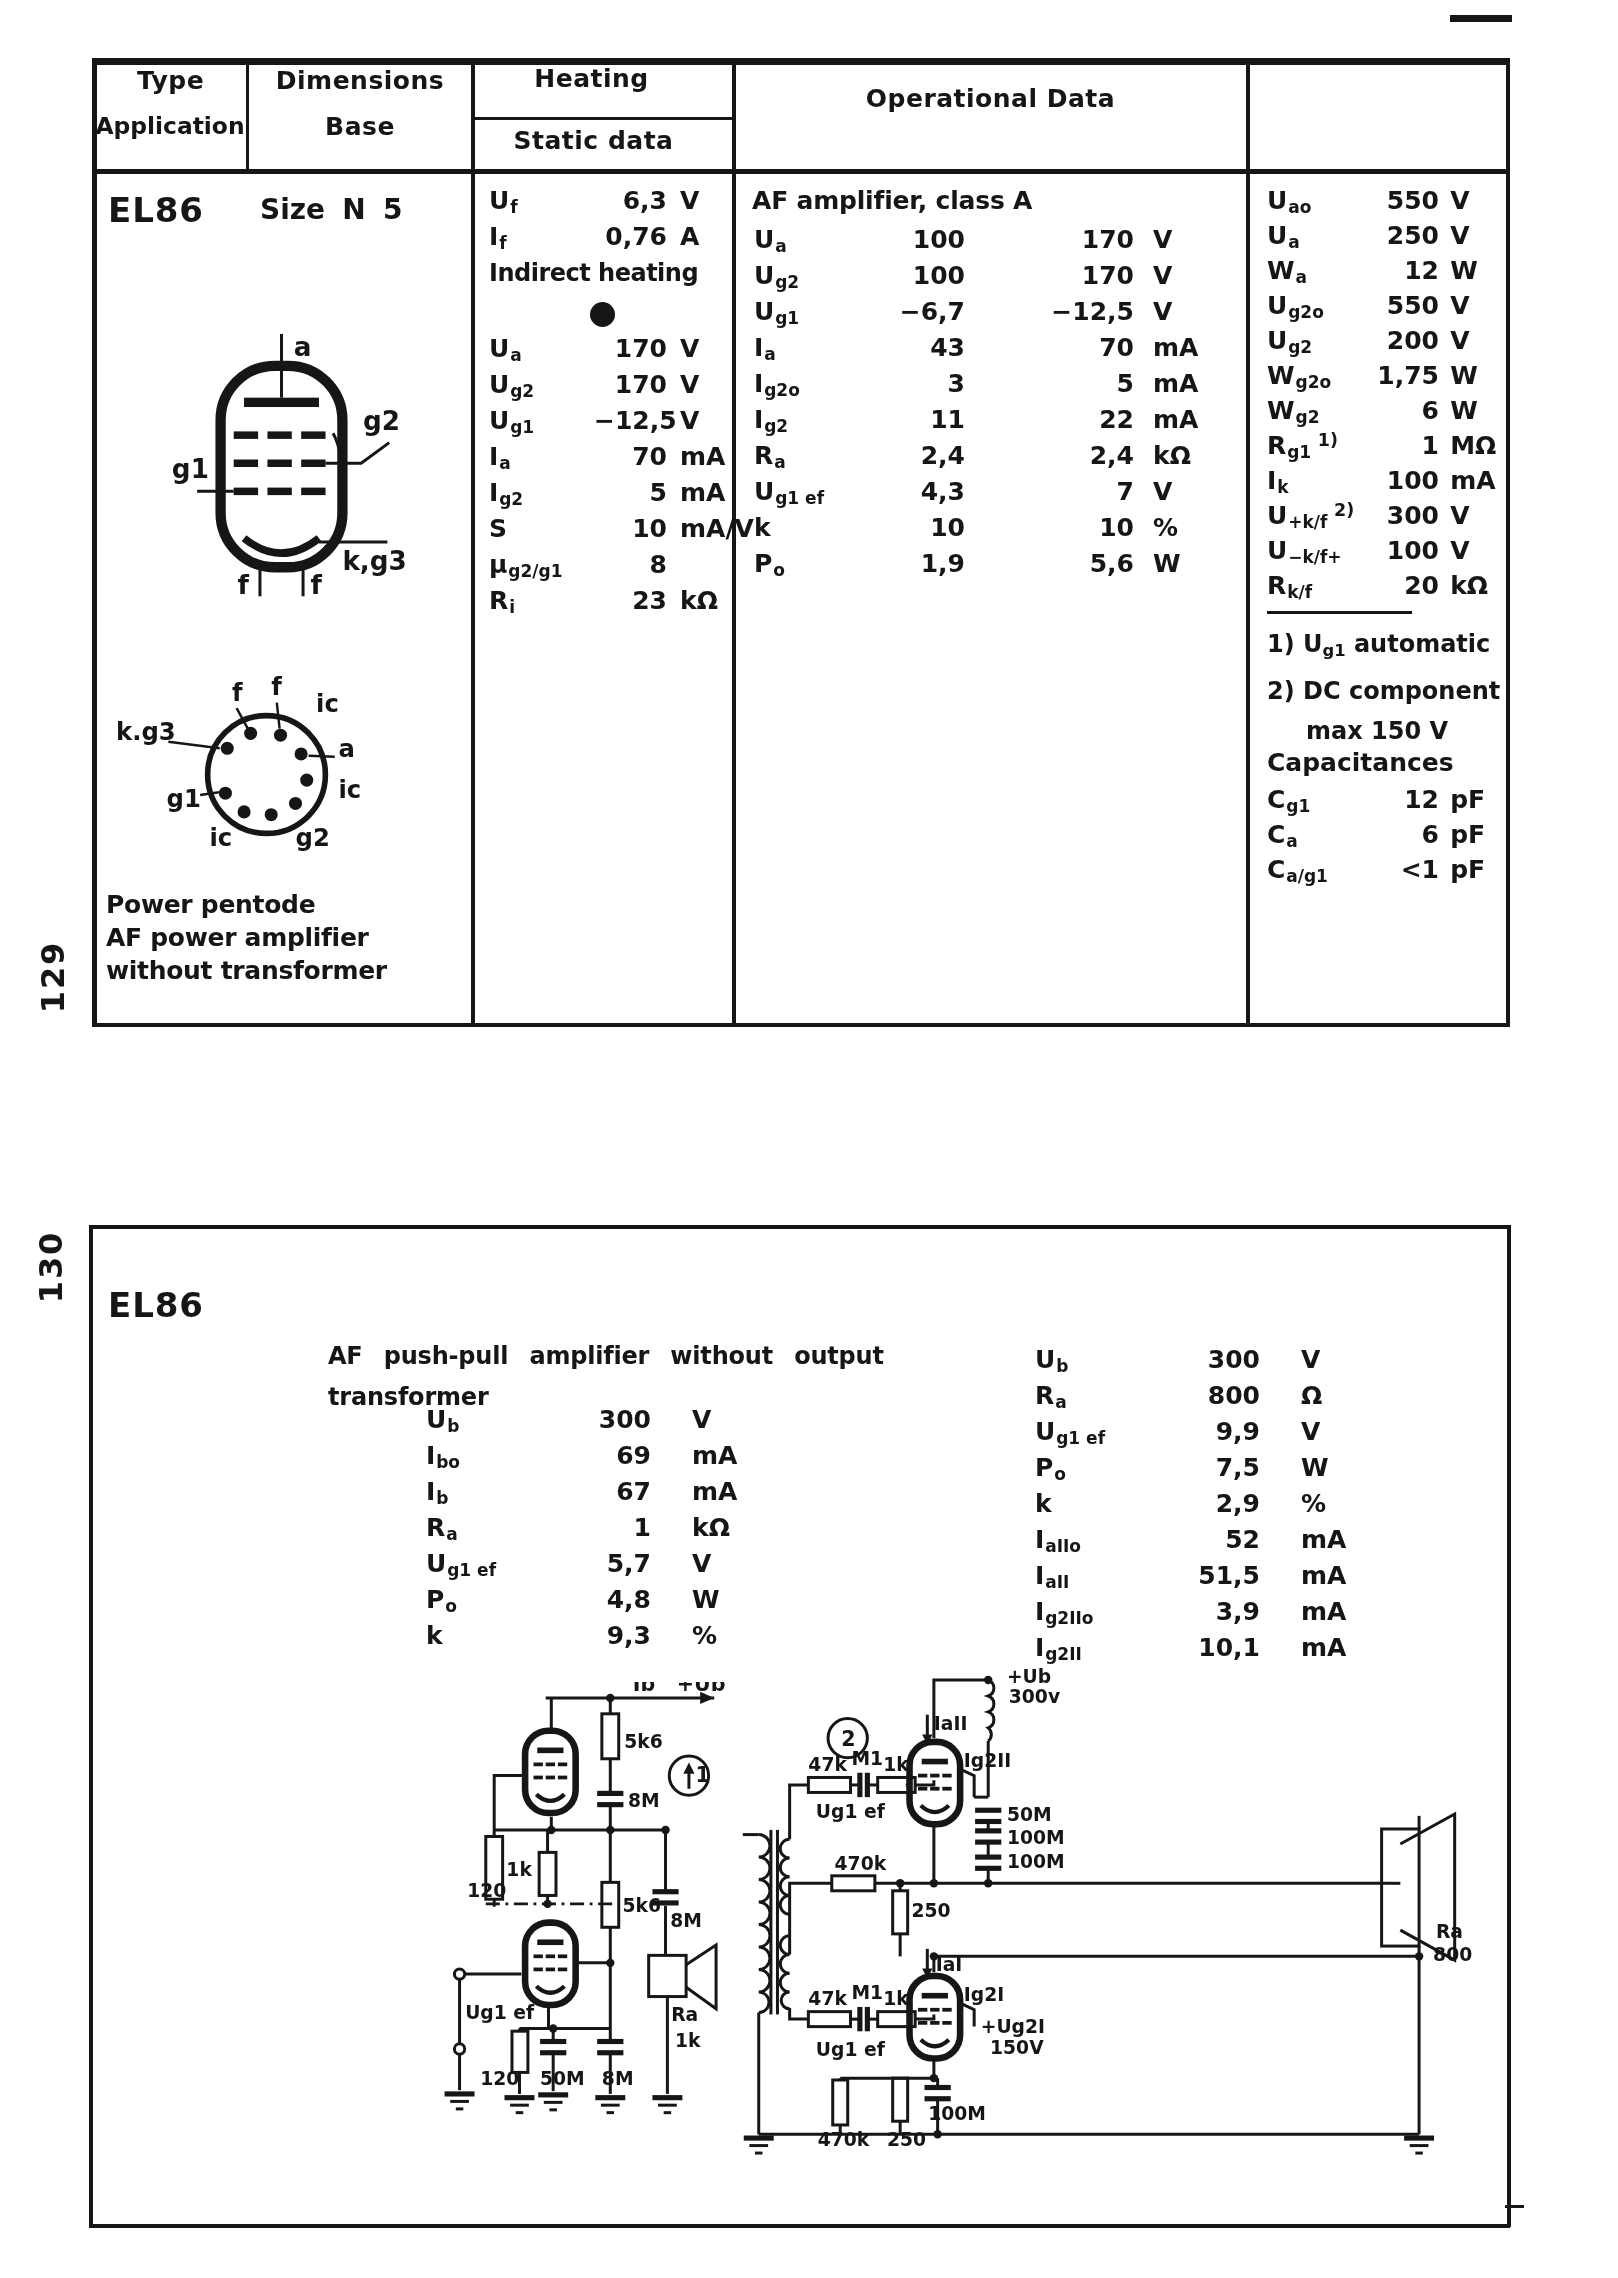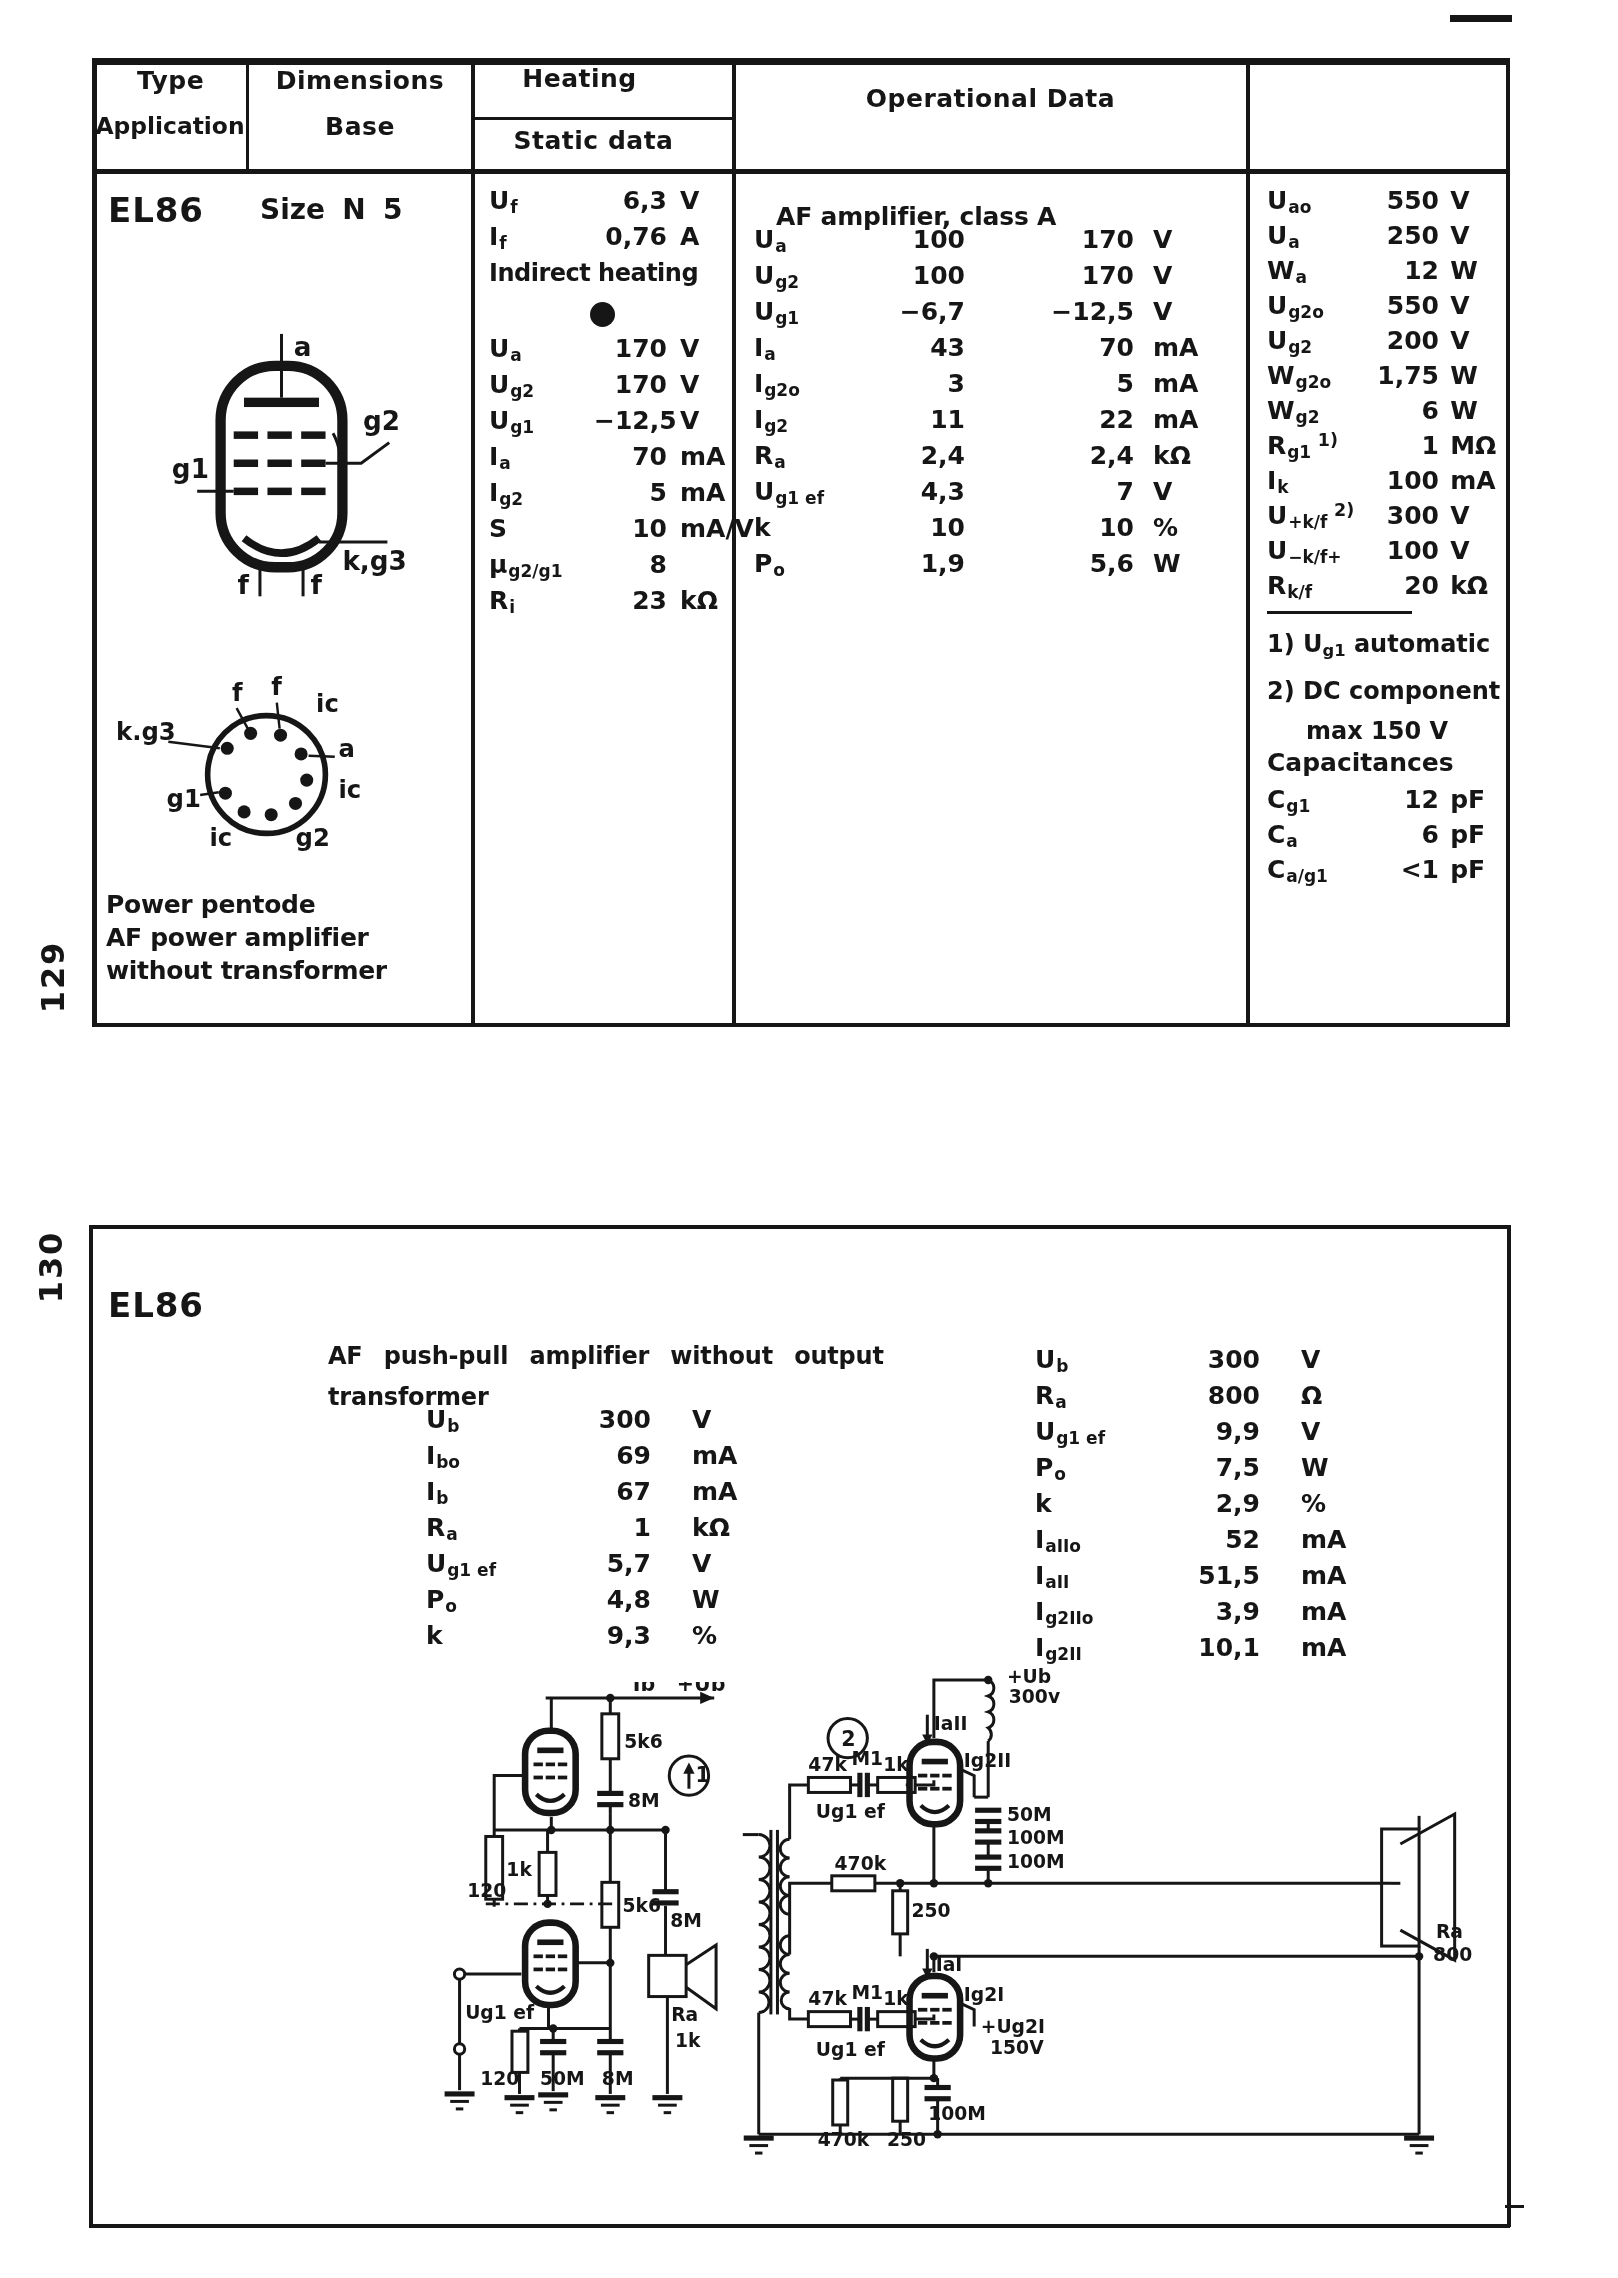--- a/index.html
+++ b/index.html
@@ -68,21 +68,21 @@
   <div class="ln" style="left:246px;top:58px;width:2.8px;height:111px;"></div>
   <div class="ln" style="left:471px;top:58px;width:3.7px;height:965px;"></div>
   <div class="ln" style="left:732px;top:58px;width:3.7px;height:965px;"></div>
   <div class="ln" style="left:1246px;top:58px;width:3.7px;height:965px;"></div>
   <div class="ln" style="left:475px;top:117px;width:257px;height:2.8px;"></div>
 
   <div class="abs ctr hdr" style="left:94px;top:66px;width:153px;">Type</div>
   <div class="abs ctr hdr-sm" style="left:92px;top:112px;width:156px;">Application</div>
   <div class="abs ctr hdr" style="left:249px;top:66px;width:222px;">Dimensions</div>
   <div class="abs ctr hdr" style="left:249px;top:112px;width:222px;">Base</div>
-  <div class="abs ctr hdr" style="left:475px;top:64px;width:209px;">Heating</div>
+  <div class="abs ctr hdr" style="left:475px;top:64px;width:209px;padding-left:12px;">Heating</div>
   <div class="abs ctr hdr" style="left:475px;top:126px;width:237px;">Static data</div>
   <div class="abs ctr hdr" style="left:735px;top:84px;width:511px;">Operational Data</div>
 
   <div class="abs big" style="left:108px;top:190px;">EL86</div>
   <div class="abs size" style="left:260px;top:193px;">Size N 5</div>
 
   <svg class="abs" style="left:155px;top:330px;" width="253" height="274" viewBox="0 0 270 292">
     <g>
       <rect x="70" y="38" width="130" height="215" rx="58" class="tb" style="stroke-width:11"></rect>
       <rect x="95" y="72" width="80" height="10" class="fl"></rect>
@@ -202,21 +202,21 @@
         <span class="v">8</span>
         <span class="unit"></span>
       </div>
       <div class="drow">
         <span class="lbl"><span class="pre">R</span><sub>i</sub></span>
         <span class="v">23</span>
         <span class="unit">kΩ</span>
       </div>
     </div>
 
-  <div class="abs optitle" style="left:776px;top:186px;margin-top:16px;">AF amplifier, class A</div>
+  <div class="abs optitle" style="left:752px;top:186px;">AF amplifier, class A</div>
   <div class="abs oper" style="left:754px;top:225px;">
       <div class="drow">
         <span class="lbl"><span class="pre">U</span><sub>a</sub></span>
         <span class="v v1">100</span>
         <span class="v v2">170</span>
         <span class="unit">V</span>
       </div>
       <div class="drow">
         <span class="lbl"><span class="pre">U</span><sub>g2</sub></span>
         <span class="v v1">100</span>

